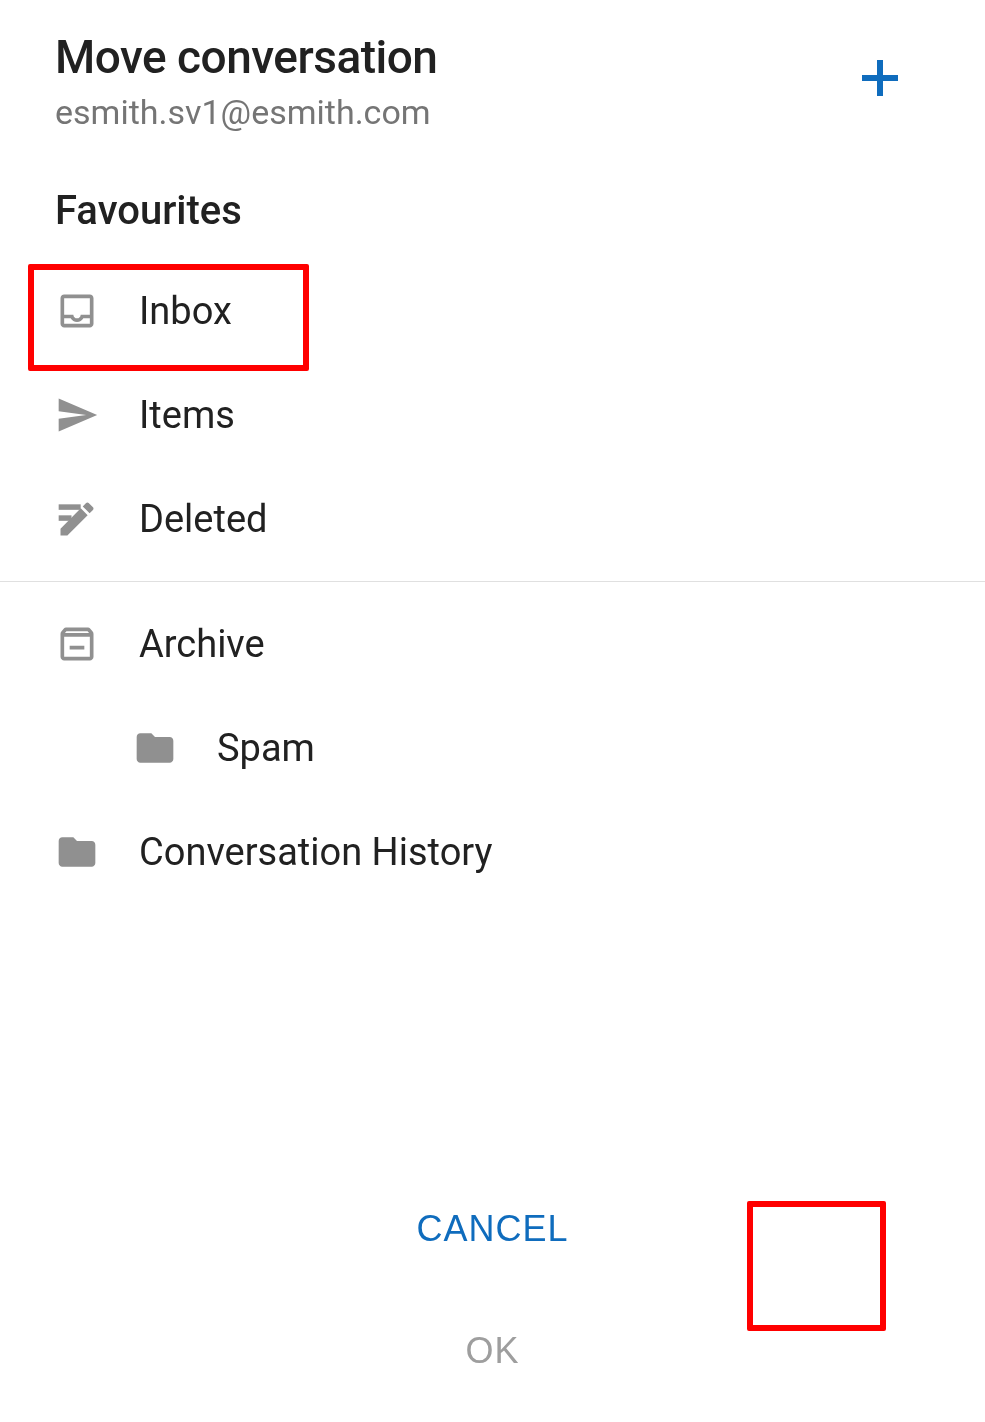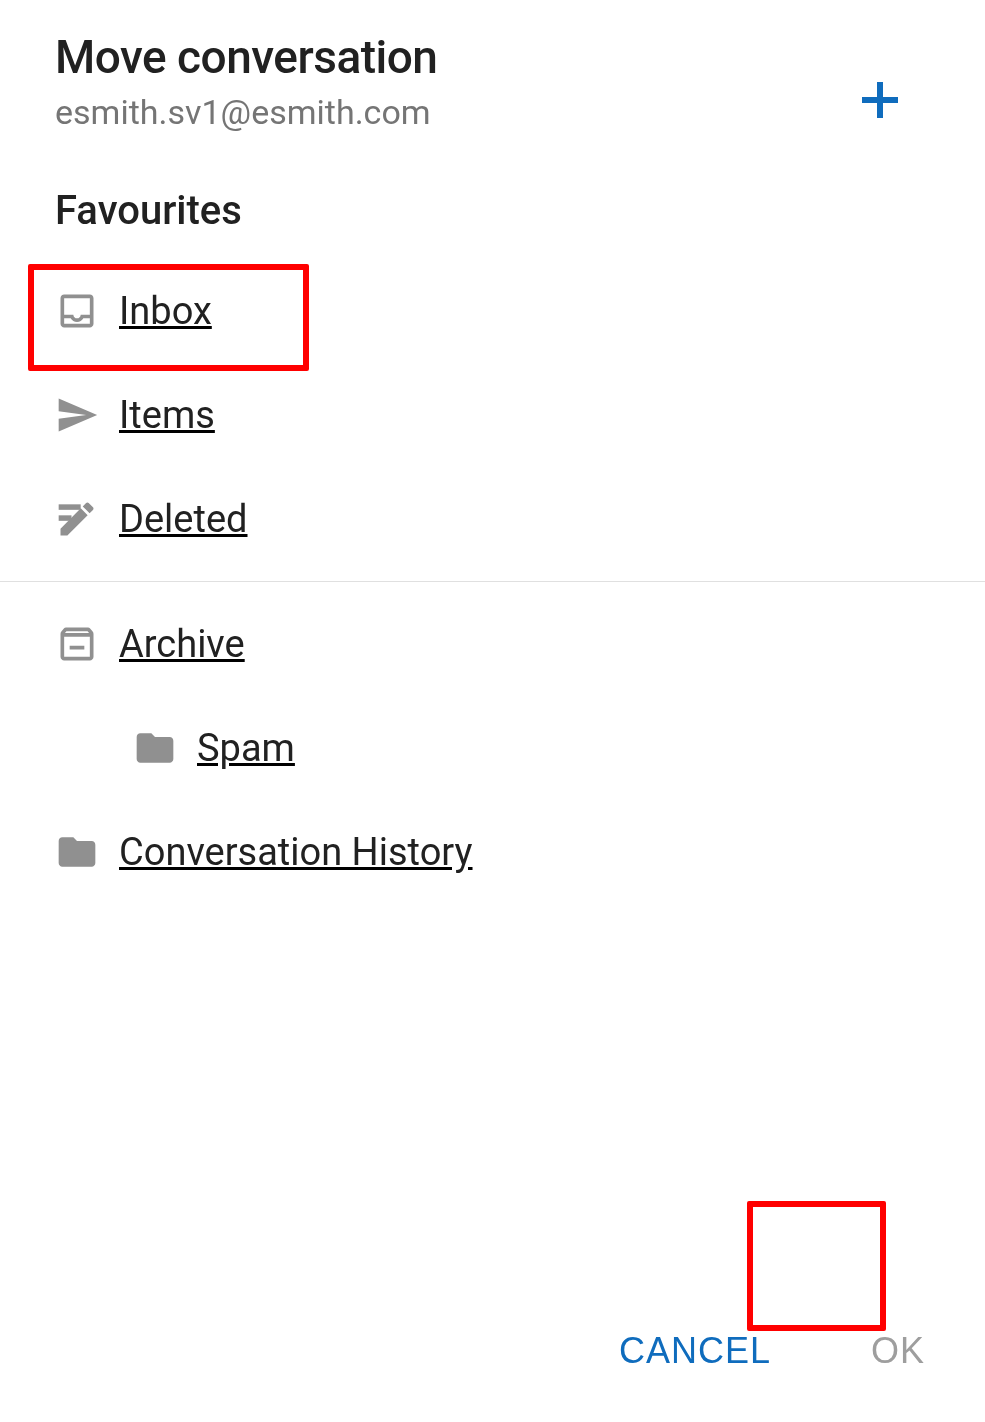--- a/index.html
+++ b/index.html
@@ -11,21 +11,21 @@
       font-family: -apple-system, BlinkMacSystemFont, 'Segoe UI', Roboto, sans-serif;
       background: #ffffff;
       width: 985px;
       height: 1422px;
       position: relative;
     }
     .header {
       padding: 30px 55px 20px 55px;
       display: flex;
       justify-content: space-between;
-      align-items: flex-end;
+      align-items: flex-start;
     }
     .header-text {
       flex: 1;
     }
     .title {
       font-size: 46px;
       font-weight: 500;
       color: #212121;
       letter-spacing: -0.5px;
     }
@@ -52,22 +52,21 @@
       padding: 35px 55px 25px 55px;
     }
     .folder-list {
       padding: 0;
     }
     .folder-item {
       display: flex;
       align-items: center;
       padding: 30px 55px;
       cursor: pointer;
-      gap: 20px;
-      text-decoration: underline;
+      gap: 40px;
     }
     .folder-item.indented {
       padding-left: 133px;
     }
     .folder-icon {
       width: 44px;
       height: 44px;
       display: flex;
       align-items: center;
       justify-content: center;
@@ -106,20 +105,21 @@
     .button-bar {
       position: absolute;
       bottom: 0;
       left: 0;
       right: 0;
       display: flex;
       justify-content: flex-end;
       align-items: center;
       padding: 30px 30px 30px 30px;
       gap: 40px;
+      flex-direction: column;
     }
     .btn {
       font-size: 36px;
       font-weight: 500;
       letter-spacing: 1px;
       padding: 20px 30px;
       cursor: pointer;
       background: none;
       border: none;
     }

